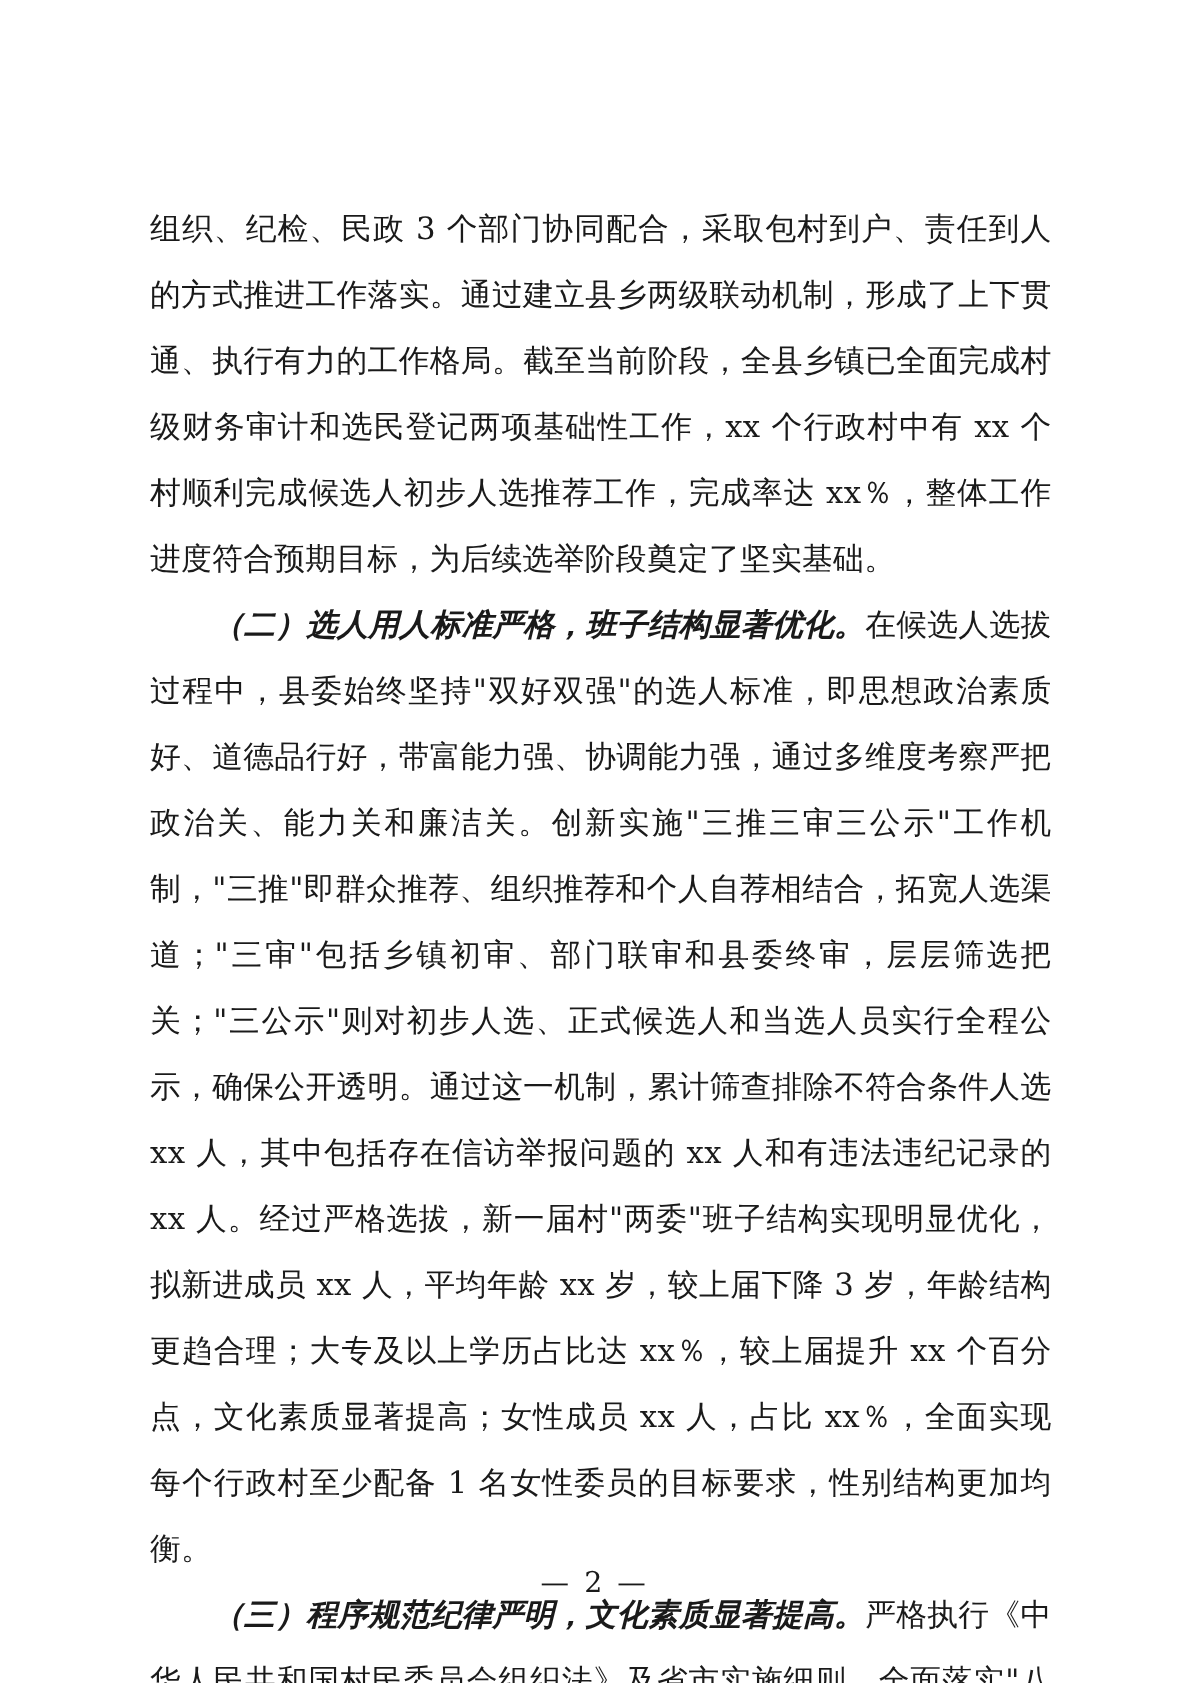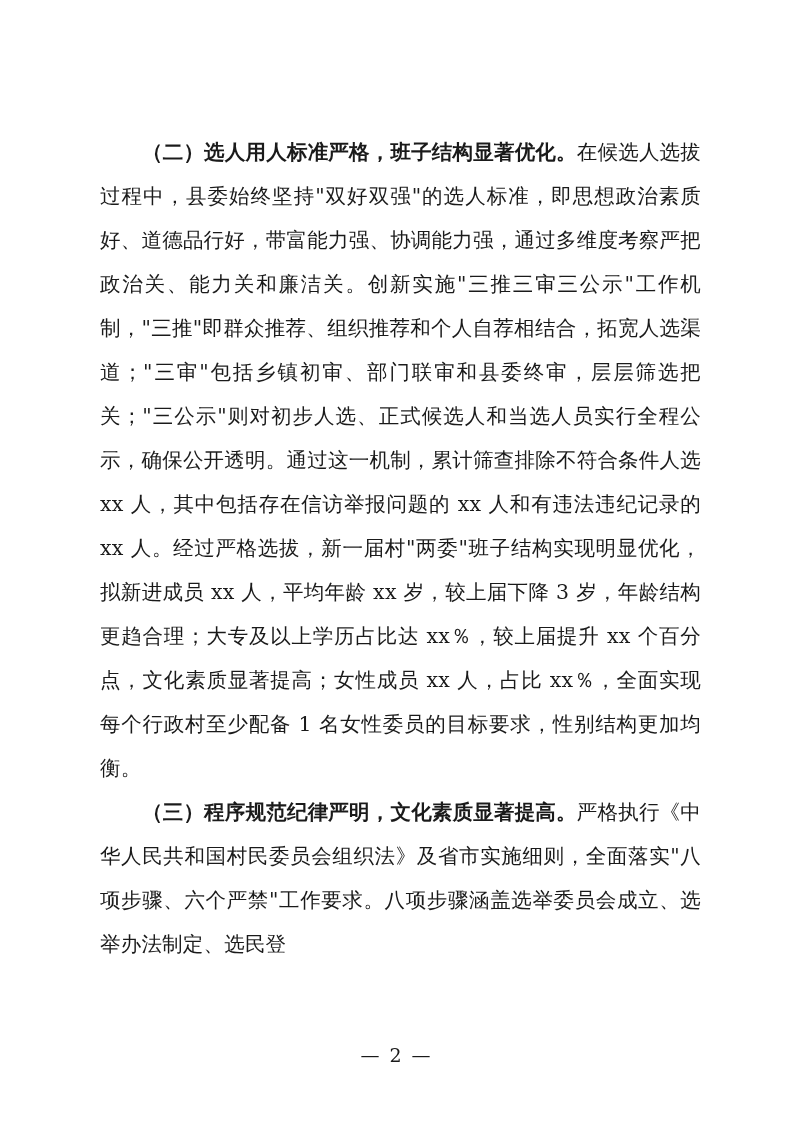--- a/index.html
+++ b/index.html
@@ -36,39 +36,43 @@
     text-indent: 0;
   }
   .para.indent {
     text-indent: 2.05em;
   }
   .para + .para {
     margin-top: 0px;
   }
   .bold {
     font-weight: bold;
+    font-style: italic;
   }
   .footer {
     position: absolute;
     left: 0;
     bottom: 56px;
     width: 793px;
     text-align: center;
     font-size: 19px;
     font-family: "DejaVu Serif", "Liberation Serif", serif;
     color: #1a1a1a;
     letter-spacing: 2px;
   }
 </style>
 </head>
 <body>
 
 <div class="page">
   <div class="doc-body">
 
+    <p class="para">
+      <span>组织、纪检、民政 3 个部门协同配合，采取包村到户、责任到人的方式推进工作落实。通过建立县乡两级联动机制，形成了上下贯通、执行有力的工作格局。截至当前阶段，全县乡镇已全面完成村级财务审计和选民登记两项基础性工作，xx 个行政村中有 xx 个村顺利完成候选人初步人选推荐工作，完成率达 xx％，整体工作进度符合预期目标，为后续选举阶段奠定了坚实基础。</span>
+    </p>
 
     <p class="para indent">
       <span class="bold">（二）选人用人标准严格，班子结构显著优化。</span><span>在候选人选拔过程中，县委始终坚持"双好双强"的选人标准，即思想政治素质好、道德品行好，带富能力强、协调能力强，通过多维度考察严把政治关、能力关和廉洁关。创新实施"三推三审三公示"工作机制，"三推"即群众推荐、组织推荐和个人自荐相结合，拓宽人选渠道；"三审"包括乡镇初审、部门联审和县委终审，层层筛选把关；"三公示"则对初步人选、正式候选人和当选人员实行全程公示，确保公开透明。通过这一机制，累计筛查排除不符合条件人选 xx 人，其中包括存在信访举报问题的 xx 人和有违法违纪记录的 xx 人。经过严格选拔，新一届村"两委"班子结构实现明显优化，拟新进成员 xx 人，平均年龄 xx 岁，较上届下降 3 岁，年龄结构更趋合理；大专及以上学历占比达 xx％，较上届提升 xx 个百分点，文化素质显著提高；女性成员 xx 人，占比 xx％，全面实现每个行政村至少配备 1 名女性委员的目标要求，性别结构更加均衡。</span>
     </p>
 
     <p class="para indent">
       <span class="bold">（三）程序规范纪律严明，文化素质显著提高。</span><span>严格执行《中华人民共和国村民委员会组织法》及省市实施细则，全面落实"八项步骤、六个严禁"工作要求。八项步骤涵盖选举委员会成立、选举办法制定、选民登</span>
     </p>
 
   </div>

